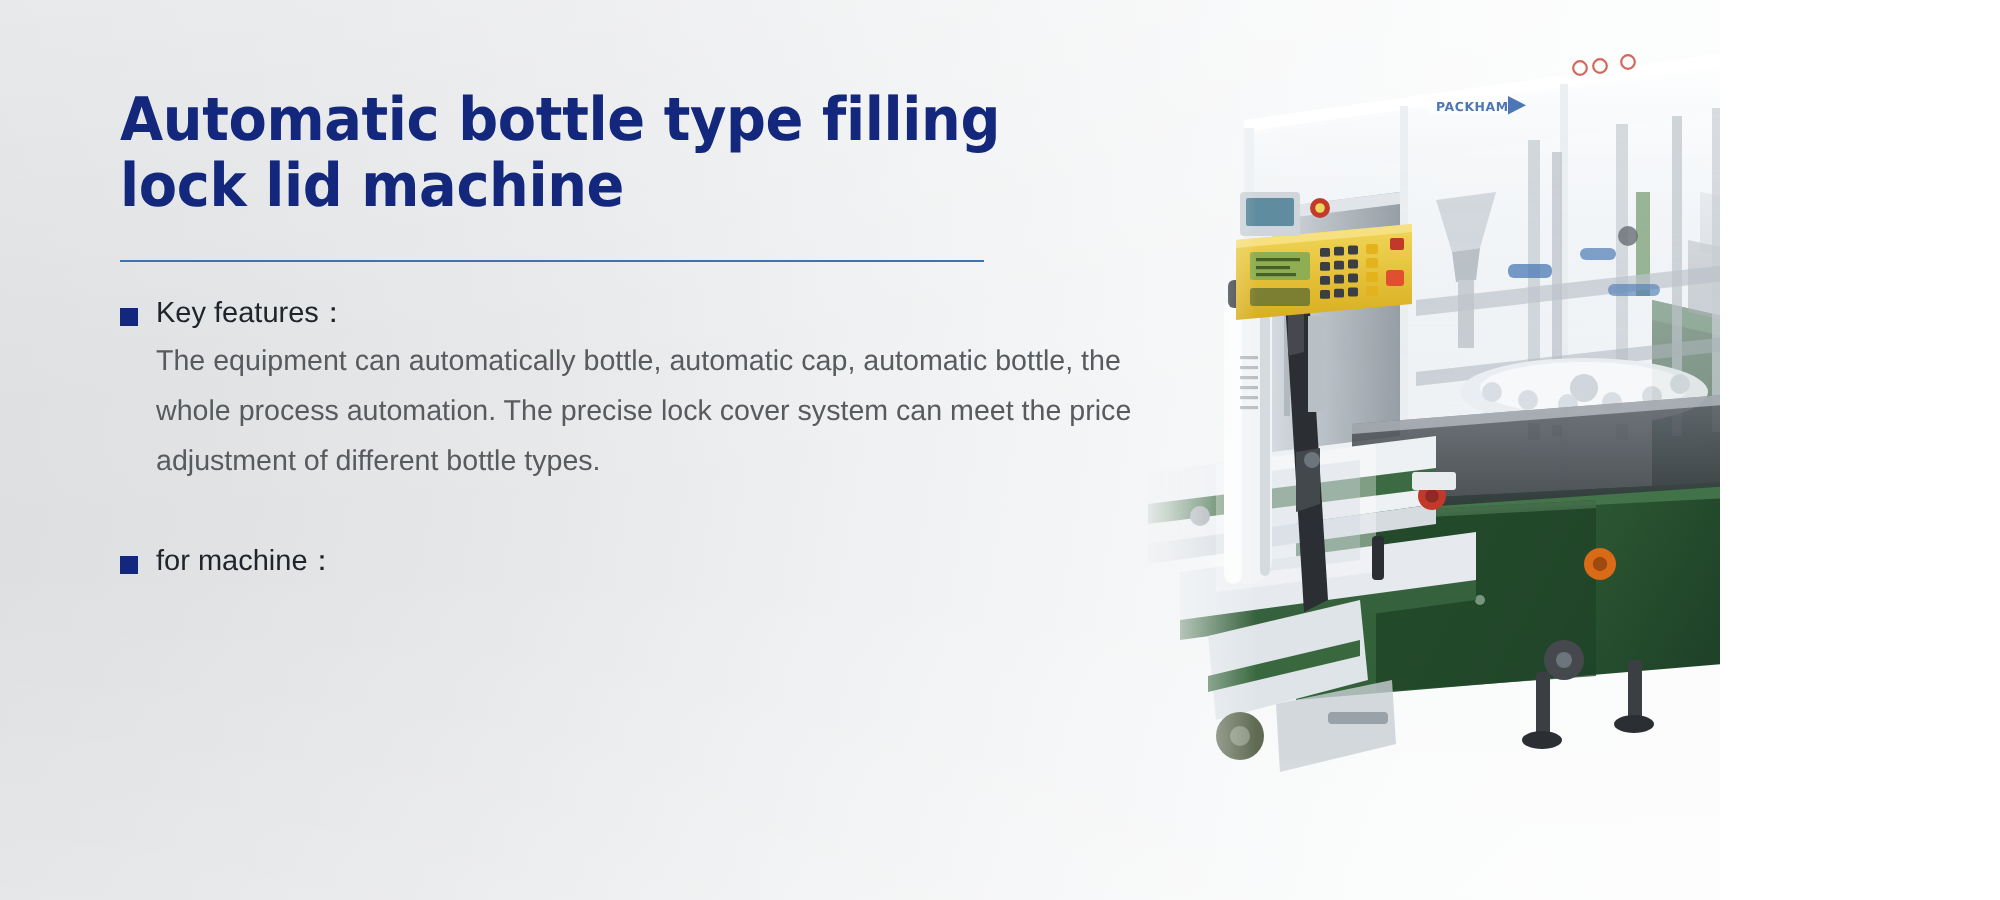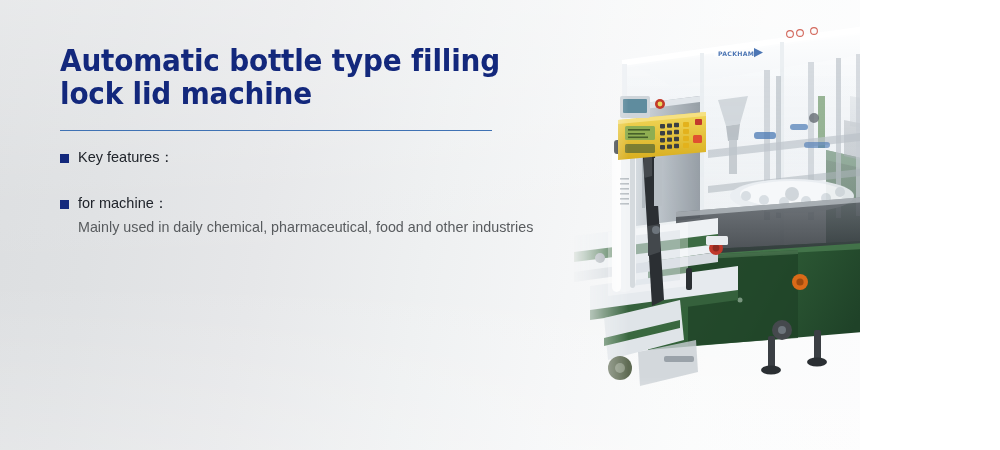--- a/index.html
+++ b/index.html
@@ -361,24 +361,24 @@
     <h1 class="title">Automatic bottle type filling
 lock lid machine</h1>
 
     <div class="divider"></div>
 
     <div class="feature-block">
       <div class="feature-head">
         <span class="bullet"></span>
         <span class="feature-label">Key features：</span>
       </div>
+      <p class="feature-body">The equipment can automatically bottle, automatic cap, automatic bottle, the whole process automation. The precise lock cover system can meet the price adjustment of different bottle types.</p>
     </div>
 
     <div class="feature-block second">
       <div class="feature-head">
         <span class="bullet"></span>
         <span class="feature-label">for machine：</span>
       </div>
-      <p class="feature-body justify">Mainly used in daily chemical, pharmaceutical, food and other industries</p>
     </div>
 
   </div>
 </div>
 
 </body></html>

